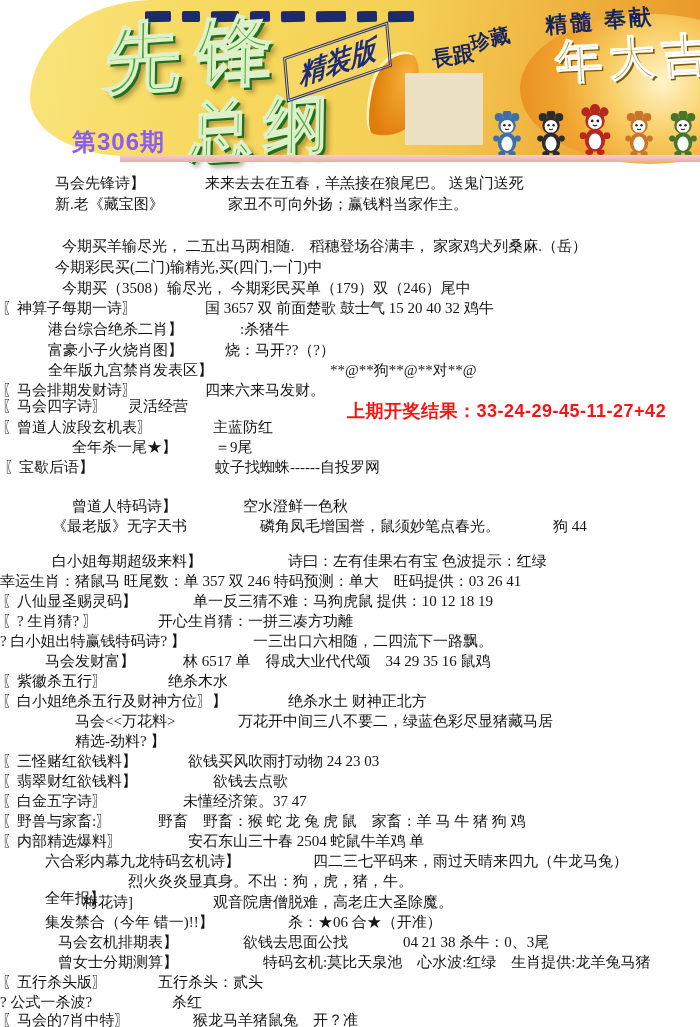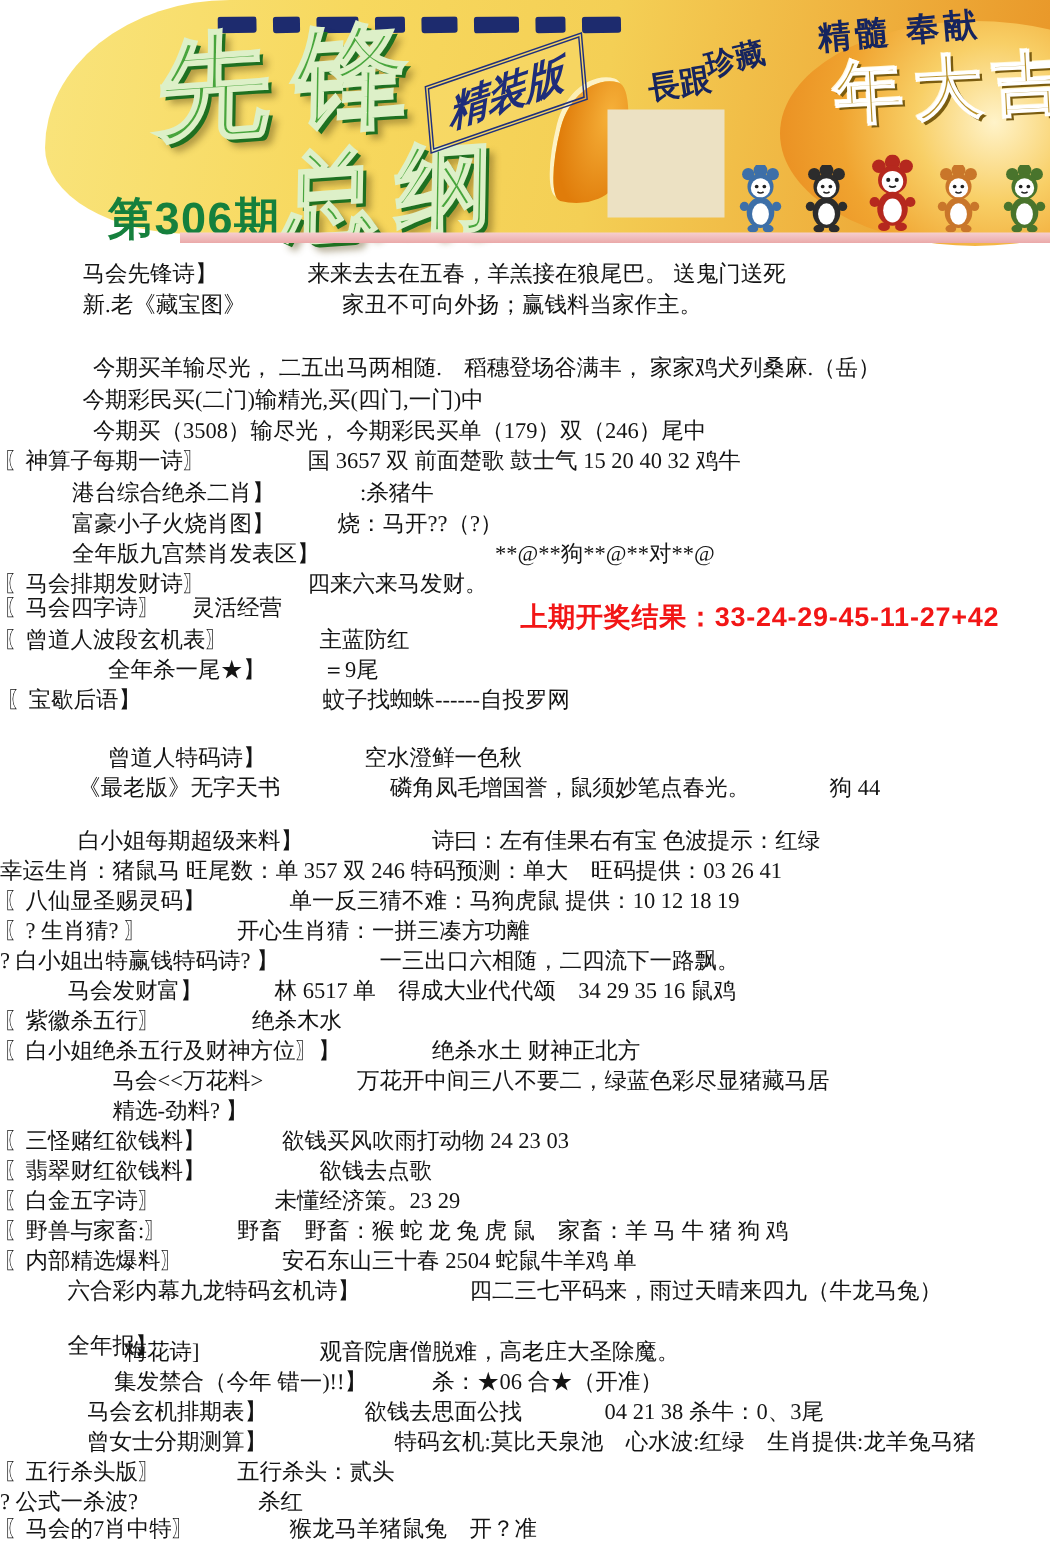--- a/index.html
+++ b/index.html
@@ -34,22 +34,22 @@
     color:#16245e;white-space:nowrap;}
   .slogan{left:545px;top:6px;font-size:22px;letter-spacing:3px;transform:rotate(-5deg);}
   .tag-collect{left:470px;top:26px;font-size:20px;transform:rotate(-14deg);}
   .tag-follow{left:432px;top:42px;font-size:21px;transform:rotate(-9deg);}
   .gold-greeting{position:absolute;left:556px;top:28px;font-size:46px;letter-spacing:7px;
     font-family:"Liberation Sans",sans-serif;font-weight:bold;color:#b8912a;
     -webkit-text-stroke:1px #fff;text-shadow:2px 2px 0 #7a5c10,-1px -1px 0 #fff7d8;
     transform:rotate(-3deg);white-space:nowrap;}
   .mascots{position:absolute;left:490px;top:104px;width:210px;height:56px;
     display:flex;align-items:flex-end;justify-content:space-between;}
-  .issue{position:absolute;left:72px;top:126px;font-size:30px;font-weight:600;
-    color:#15803d;font-family:"Liberation Sans",sans-serif;letter-spacing:1px;}
+  .issue{position:absolute;left:72px;top:126px;font-size:24px;font-weight:600;
+    color:#8b5cf6;font-family:"Liberation Sans",sans-serif;letter-spacing:1px;}
   .pink-strip{position:absolute;left:120px;top:155px;width:580px;height:7px;
     background:linear-gradient(#f6cfcf,#eaa9a9);}
   
   .sheet{position:absolute;left:0;top:0;width:700px;height:1027px;}
   .seg{position:absolute;white-space:pre;font-size:15px;line-height:18px;color:#141414;
     font-family:"Liberation Serif","DejaVu Serif",serif;}
   .result{position:absolute;left:347px;top:399px;white-space:nowrap;
     font-family:"Liberation Sans",sans-serif;font-weight:bold;font-size:18px;color:#f21616;}
   .result span{letter-spacing:.5px;}
 </style>
@@ -205,31 +205,32 @@
     <span class="seg" style="left: 2px; top: 692px;">〖白小姐绝杀五行及财神方位〗】</span>
     <span class="seg" style="left: 288px; top: 692px;">绝杀水土 财神正北方</span>
     <span class="seg" style="left: 75px; top: 712px;">马会&lt;&lt;万花料&gt;</span>
     <span class="seg" style="left: 238px; top: 712px;">万花开中间三八不要二，绿蓝色彩尽显猪藏马居</span>
     <span class="seg" style="left: 75px; top: 732px;">精选-劲料? 】</span>
     <span class="seg" style="left: 2px; top: 752px;">〖三怪赌红欲钱料】</span>
     <span class="seg" style="left: 188px; top: 752px;">欲钱买风吹雨打动物 24 23 03</span>
     <span class="seg" style="left: 2px; top: 772px;">〖翡翠财红欲钱料】</span>
     <span class="seg" style="left: 213px; top: 772px;">欲钱去点歌</span>
     <span class="seg" style="left: 2px; top: 792px;">〖白金五字诗〗</span>
-    <span class="seg" style="left: 183px; top: 792px;">未懂经济策。23 29</span>
+    <span class="seg" style="left: 183px; top: 792px;">未懂经济策。37 47</span>
     <span class="seg" style="left: 2px; top: 812px;">〖野兽与家畜:〗</span>
     <span class="seg" style="left: 158px; top: 812px;">野畜　野畜：猴 蛇 龙 兔 虎 鼠　家畜：羊 马 牛 猪 狗 鸡</span>
     <span class="seg" style="left: 2px; top: 832px;">〖内部精选爆料〗</span>
     <span class="seg" style="left: 188px; top: 832px;">安石东山三十春 2504 蛇鼠牛羊鸡 单</span>
     <span class="seg" style="left: 45px; top: 852px;">六合彩内幕九龙特码玄机诗】</span>
     <span class="seg" style="left: 313px; top: 852px;">四二三七平码来，雨过天晴来四九（牛龙马兔）</span>
     <span class="seg" style="left: 45px; top: 872px; margin-top: 17px;">全年报】</span>
+    <span class="seg" style="left: 128px; top: 872px;">烈火炎炎显真身。不出：狗，虎，猪，牛。</span>
     <span class="seg" style="left: 83px; top: 893px;">梅花诗]</span>
     <span class="seg" style="left: 213px; top: 893px;">观音院唐僧脱难，高老庄大圣除魔。</span>
-    <span class="seg" style="left: 45px; top: 913px; margin-left: 31px;">集发禁合（今年 错一)!!】</span>
+    <span class="seg" style="left: 45px; top: 913px;">集发禁合（今年 错一)!!】</span>
     <span class="seg" style="left: 288px; top: 913px;">杀：★06 合★（开准）</span>
     <span class="seg" style="left: 58px; top: 933px;">马会玄机排期表】</span>
     <span class="seg" style="left: 243px; top: 933px;">欲钱去思面公找</span>
     <span class="seg" style="left: 403px; top: 933px;">04 21 38 杀牛：0、3尾</span>
     <span class="seg" style="left: 58px; top: 953px;">曾女士分期测算】</span>
     <span class="seg" style="left: 243px; top: 953px; margin-left: 20px;">特码玄机:莫比天泉池　心水波:红绿　生肖提供:龙羊兔马猪</span>
     <span class="seg" style="left: 2px; top: 973px;">〖五行杀头版〗</span>
     <span class="seg" style="left: 158px; top: 973px;">五行杀头：贰头</span>
     <span class="seg" style="left: 0px; top: 993px;">? 公式一杀波?</span>
     <span class="seg" style="left: 172px; top: 993px;">杀红</span>

